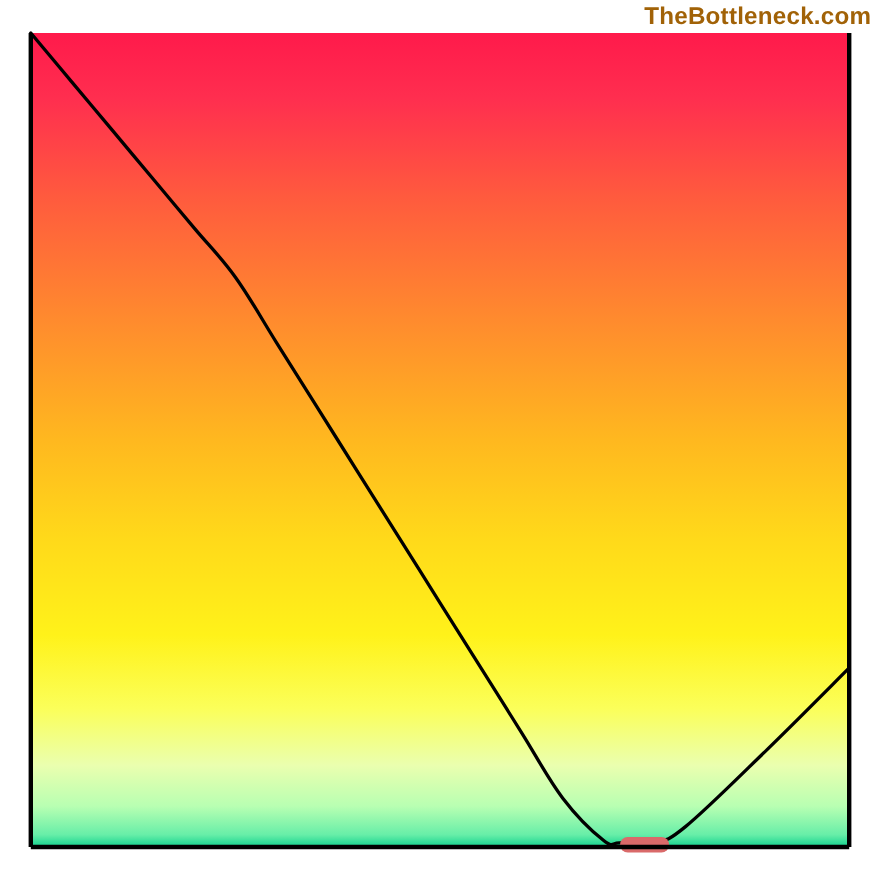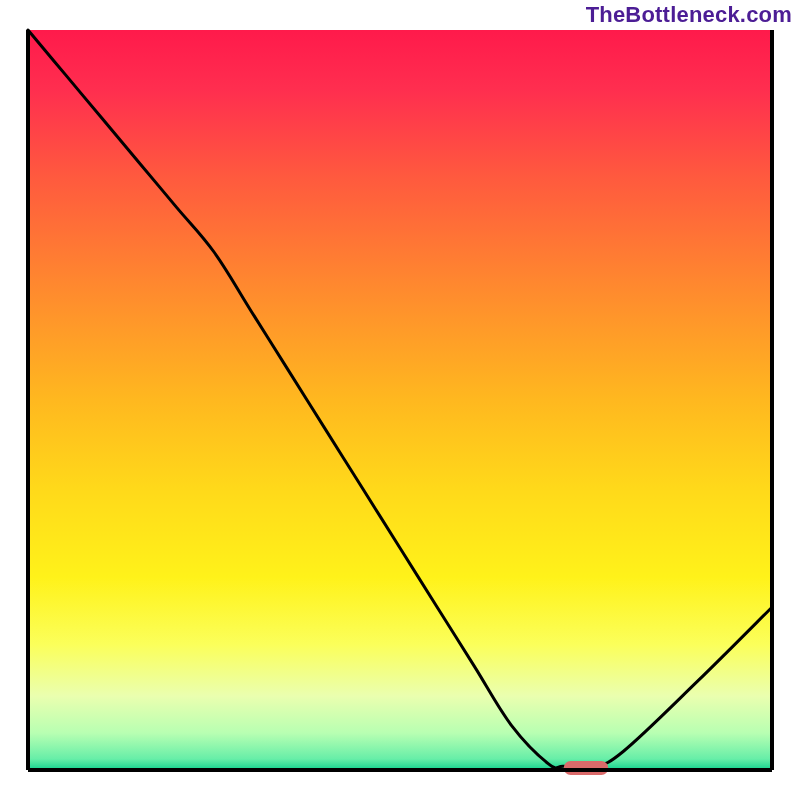--- a/index.html
+++ b/index.html
@@ -14,21 +14,21 @@
     position: relative;
     width: 800px;
     height: 800px;
   }
   .watermark {
     position: absolute;
     top: 2px;
     right: 8px;
     font-size: 22px;
     font-weight: 600;
-    color: #4c1d95;
+    color: #a16207;
     letter-spacing: 0.2px;
   }
   svg {
     display: block;
   }
 </style>
 </head>
 <body>
 <div class="wrap">
 

